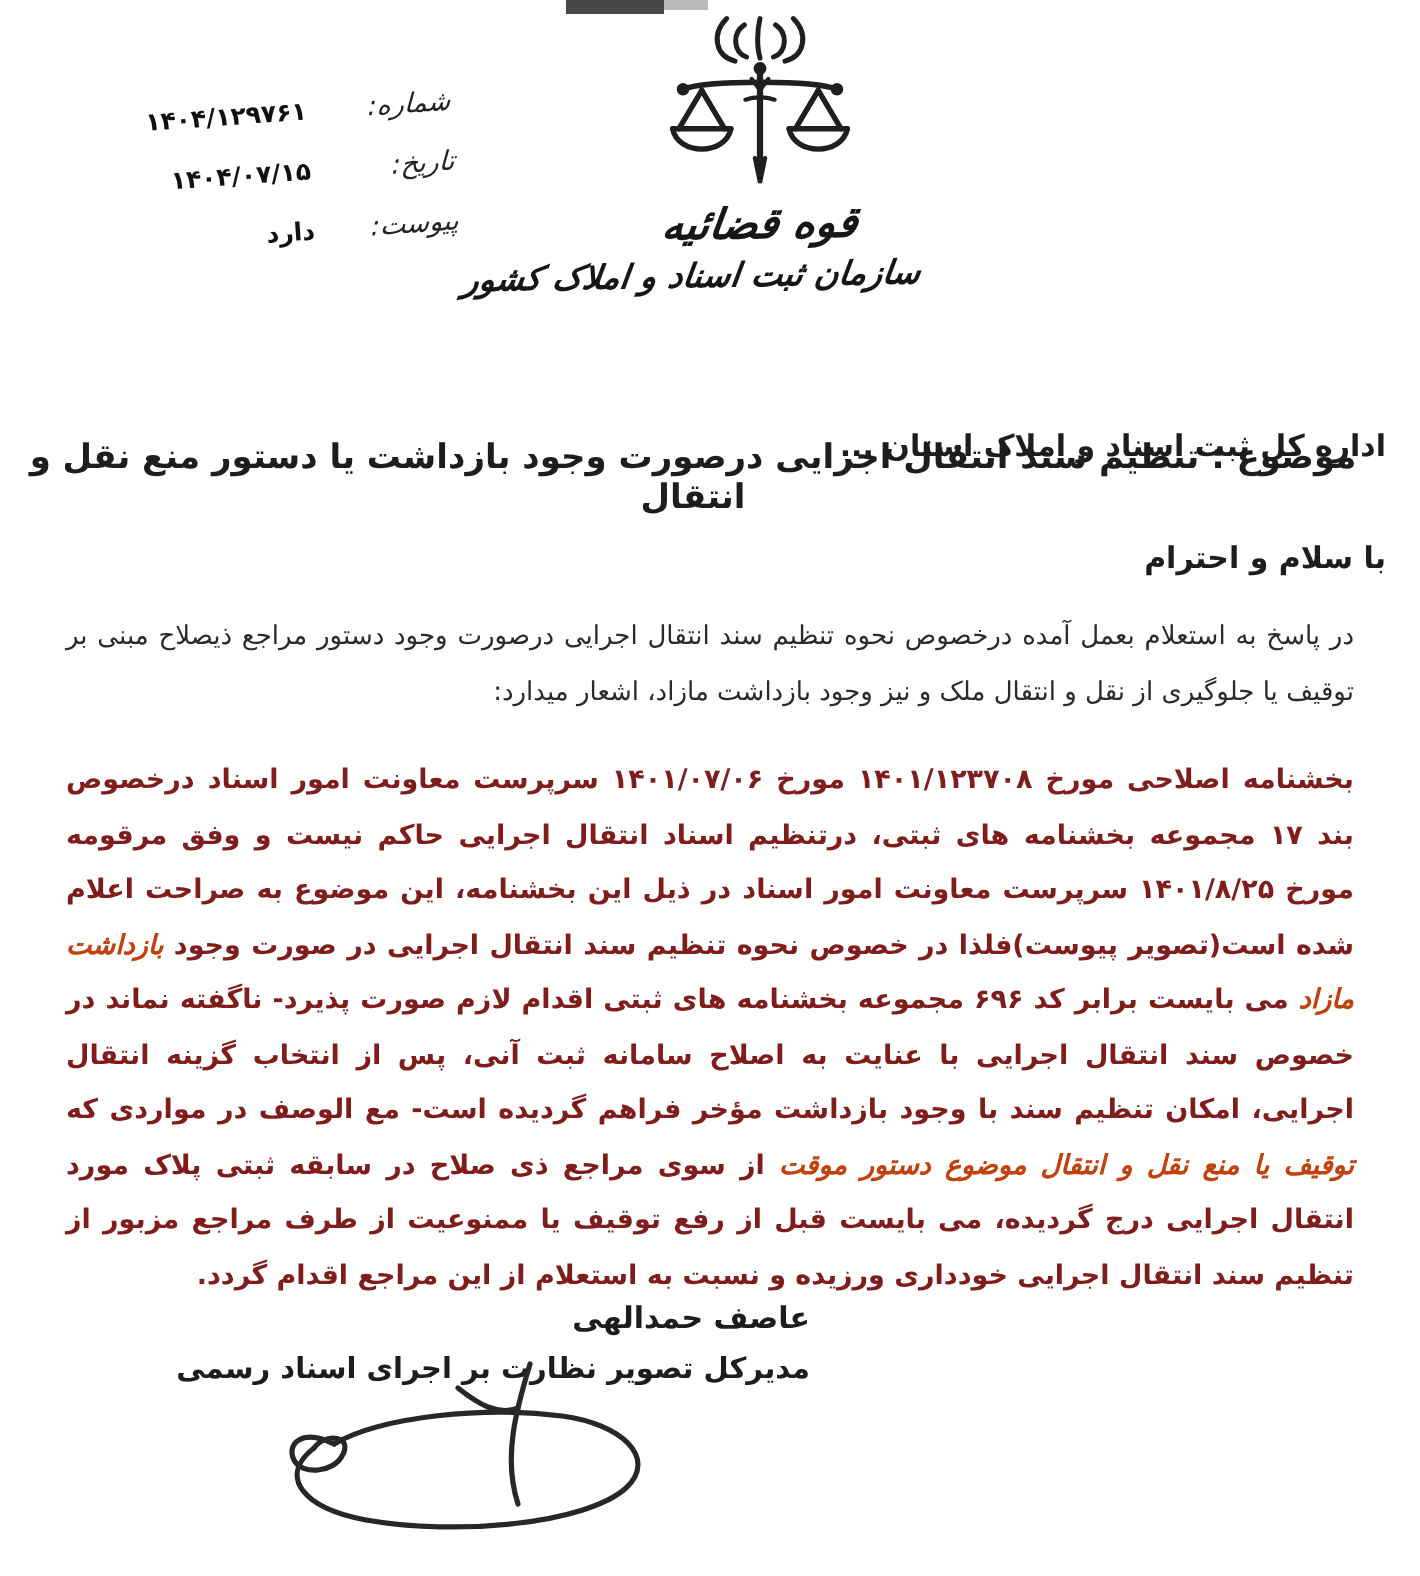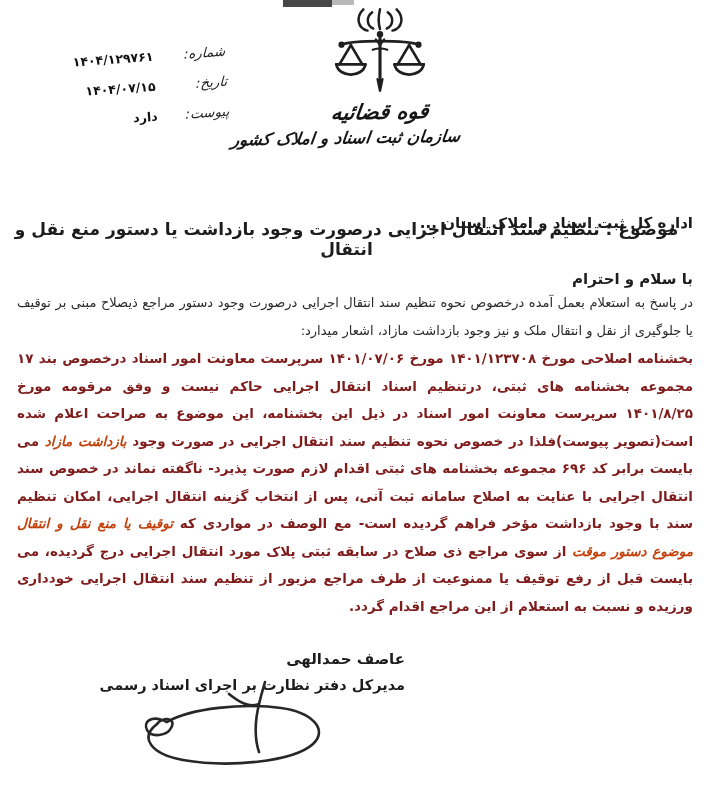--- a/index.html
+++ b/index.html
@@ -49,21 +49,21 @@
   
   .addressee{position:absolute;top:188px;right:17px;font-size:15px;font-weight:bold;margin-top:26px;}
   .subject{position:absolute;top:219px;right:17px;font-size:17px;font-weight:bold;text-align:center;}
   .salutation{position:absolute;top:270px;right:17px;font-size:15px;font-weight:bold;text-align:right;}
 
   
   .body-block{
     position:absolute;top:289px;right:17px;left:17px;
     text-align:justify;text-justify:inter-word;
   }
-  .body-block p{margin:0;}
+  .body-block p{margin:16px;}
   .p-intro{font-size:13px;font-weight:normal;line-height:28px;color:#2a2a2a;}
   .p-main{font-size:13.5px;line-height:27.5px;}
   .seg-bold{font-weight:bold;color:#7f1d1d;}
   .seg-em{
     font-weight:bold;font-style:italic;
     text-underline-offset:4px;color:#c2410c;
   }
 
   
   .signature{position:absolute;top:650px;left:85px;width:320px;text-align:right;}
@@ -134,21 +134,21 @@
   <div class="subject">موضوع : تنظیم سند انتقال اجرایی درصورت وجود بازداشت یا دستور منع نقل و انتقال</div>
   <div class="salutation">با سلام و احترام</div>
 
   <div class="body-block">
     <p class="p-intro">در پاسخ به استعلام بعمل آمده درخصوص نحوه تنظیم سند انتقال اجرایی درصورت وجود دستور مراجع ذیصلاح مبنی بر توقیف یا جلوگیری از نقل و انتقال ملک و نیز  وجود بازداشت مازاد، اشعار میدارد:</p>
     <p class="p-main"><span class="seg-bold">بخشنامه اصلاحی مورخ ۱۴۰۱/۱۲۳۷۰۸ مورخ ۱۴۰۱/۰۷/۰۶ سرپرست معاونت امور اسناد درخصوص بند ۱۷ مجموعه بخشنامه های ثبتی، درتنظیم اسناد انتقال اجرایی حاکم نیست و وفق مرقومه مورخ ۱۴۰۱/۸/۲۵ سرپرست معاونت امور اسناد در ذیل این بخشنامه، این موضوع به صراحت اعلام شده است(تصویر پیوست)فلذا در خصوص نحوه تنظیم سند انتقال اجرایی در صورت وجود </span><span class="seg-em">بازداشت مازاد</span><span class="seg-bold"> می بایست برابر کد ۶۹۶ مجموعه بخشنامه های ثبتی اقدام لازم صورت پذیرد- ناگفته نماند در خصوص سند انتقال اجرایی با عنایت به اصلاح سامانه ثبت آنی، پس از انتخاب گزینه انتقال اجرایی، امکان تنظیم سند با وجود بازداشت مؤخر فراهم گردیده است- مع الوصف در مواردی که </span><span class="seg-em">توقیف یا منع نقل و انتقال موضوع دستور موقت</span><span class="seg-bold"> از سوی مراجع ذی صلاح در سابقه ثبتی پلاک مورد انتقال اجرایی درج گردیده، می بایست قبل از رفع توقیف یا ممنوعیت از طرف مراجع مزبور از تنظیم سند انتقال اجرایی خودداری ورزیده و نسبت به استعلام از این مراجع اقدام گردد.</span></p>
   </div>
 
   <div class="signature">
     <div class="sig-name">عاصف حمدالهی</div>
-    <div class="sig-title">مدیرکل دفتر نظارت بر اجرای اسناد رسمی</div>
+    <div class="sig-title">مدیرکل تصویر نظارت بر اجرای اسناد رسمی</div>
     <svg class="sig-scribble" width="210" height="100" viewBox="0 0 210 100" fill="none" stroke="#272727" stroke-width="2.6" stroke-linecap="round">
       <path d="M34 42 C18 34 10 42 14 50 C18 58 34 56 38 48 C44 38 30 36 24 44"></path>
       <path d="M24 44 C6 58 18 74 50 80 C95 88 160 82 180 64 C196 49 178 32 148 28 C110 23 58 28 34 42"></path>
       <path d="M132 2 C126 22 118 48 126 72"></path>
       <path d="M96 14 C106 22 116 28 126 24"></path>
     </svg>
   </div>
 
 </div>
 

